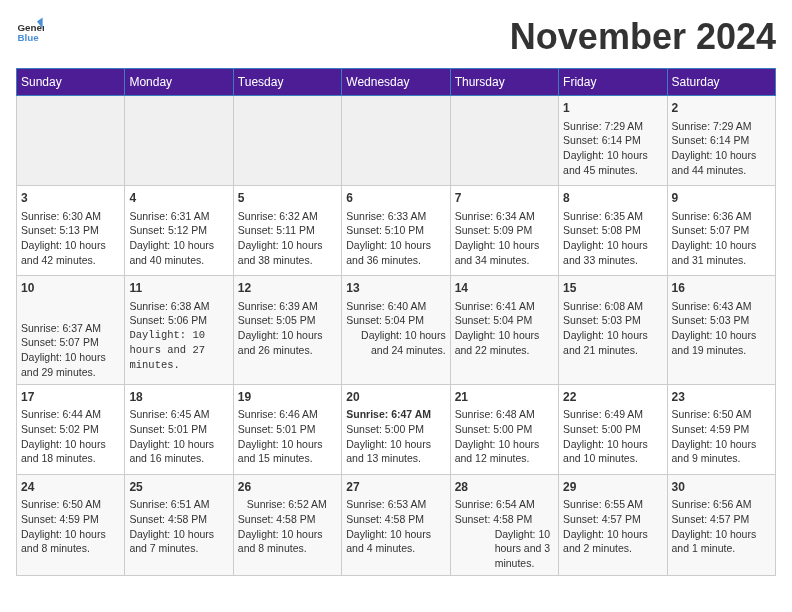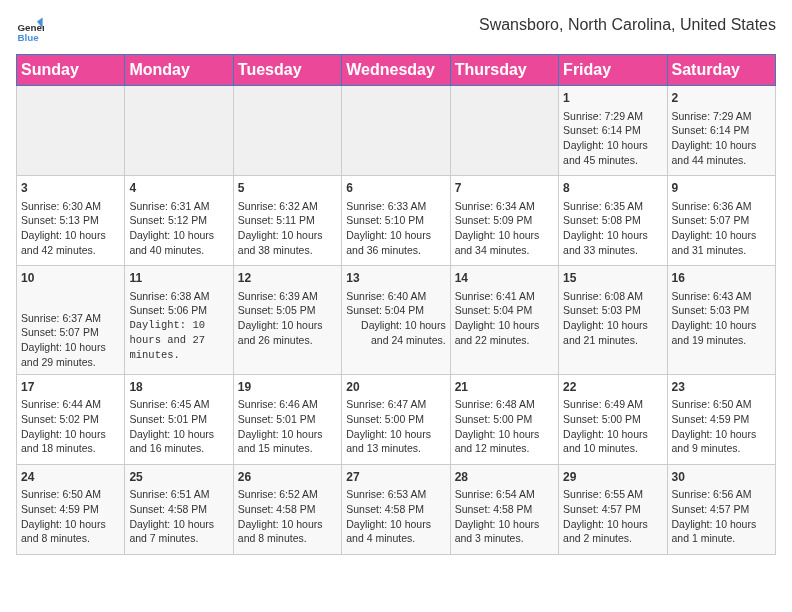--- a/index.html
+++ b/index.html
@@ -37,26 +37,26 @@
       font-size: 16px;
       color: #333;
       font-weight: normal;
     }
     table {
       width: 100%;
       border-collapse: collapse;
       font-size: 11px;
     }
     thead tr th {
-      background-color: #ec4899;
+      background-color: #4c1d95;
       color: #fff;
       padding: 6px 4px;
       text-align: left;
-      font-weight: bold;
-      font-size: 16px;
+      font-weight: normal;
+      font-size: 12px;
       border: 1px solid #3a7cc0;
     }
     tbody tr td {
       border: 1px solid #ccc;
       vertical-align: top;
       padding: 4px 4px;
       min-height: 80px;
       height: 90px;
       width: calc(100% / 7);
       color: #333;
@@ -84,21 +84,21 @@
 
 <div class="header-section">
   <div class="logo">
     <svg class="logo-icon" viewBox="0 0 40 40">
       <text x="2" y="22" font-size="14" font-weight="bold" fill="#333">General</text>
       <text x="2" y="36" font-size="14" font-weight="bold" fill="#4a90d9">Blue</text>
       <polygon points="30,8 38,2 38,18" fill="#4a90d9"></polygon>
     </svg>
   </div>
   <div class="title-area">
-    <div class="calendar-subtitle">Swansboro, North Carolina, United States</div>
+    <div class="calendar-title">November 2024</div>
   </div>
 </div>
 
 <table>
   <thead>
     <tr>
       <th>Sunday</th>
       <th>Monday</th>
       <th>Tuesday</th>
       <th>Wednesday</th>
@@ -229,21 +229,21 @@
           <span style="display: block;">Daylight: 10 hours and 16 minutes.</span>
         </td>
         <td>
           <span class="day-number">19</span>
           <span style="display: block;">Sunrise: 6:46 AM</span>
           <span style="display: block;">Sunset: 5:01 PM</span>
           <span style="display: block;">Daylight: 10 hours and 15 minutes.</span>
         </td>
         <td>
           <span class="day-number">20</span>
-          <span style="display: block;">Sunrise: 6:47 AM</span>
+          <span style="display: block; font-weight: bold;">Sunrise: 6:47 AM</span>
           <span style="display: block;">Sunset: 5:00 PM</span>
           <span style="display: block;">Daylight: 10 hours and 13 minutes.</span>
         </td>
         <td>
           <span class="day-number">21</span>
           <span style="display: block;">Sunrise: 6:48 AM</span>
           <span style="display: block;">Sunset: 5:00 PM</span>
           <span style="display: block;">Daylight: 10 hours and 12 minutes.</span>
         </td>
         <td>
@@ -267,35 +267,35 @@
           <span style="display: block;">Daylight: 10 hours and 8 minutes.</span>
         </td>
         <td>
           <span class="day-number">25</span>
           <span style="display: block;">Sunrise: 6:51 AM</span>
           <span style="display: block;">Sunset: 4:58 PM</span>
           <span style="display: block;">Daylight: 10 hours and 7 minutes.</span>
         </td>
         <td>
           <span class="day-number">26</span>
-          <span style="display: block;">Sunrise: 6:52 AM</span>
+          <span style="display: block; margin-left: 9px;">Sunrise: 6:52 AM</span>
           <span style="display: block;">Sunset: 4:58 PM</span>
           <span style="display: block;">Daylight: 10 hours and 8 minutes.</span>
         </td>
         <td>
           <span class="day-number">27</span>
           <span style="display: block;">Sunrise: 6:53 AM</span>
           <span style="display: block;">Sunset: 4:58 PM</span>
           <span style="display: block;">Daylight: 10 hours and 4 minutes.</span>
         </td>
         <td>
           <span class="day-number">28</span>
           <span style="display: block;">Sunrise: 6:54 AM</span>
           <span style="display: block;">Sunset: 4:58 PM</span>
-          <span style="display: block;">Daylight: 10 hours and 3 minutes.</span>
+          <span style="display: block; margin-left: 40px;">Daylight: 10 hours and 3 minutes.</span>
         </td>
         <td>
           <span class="day-number">29</span>
           <span style="display: block;">Sunrise: 6:55 AM</span>
           <span style="display: block;">Sunset: 4:57 PM</span>
           <span style="display: block;">Daylight: 10 hours and 2 minutes.</span>
         </td>
         <td>
           <span class="day-number">30</span>
           <span style="display: block;">Sunrise: 6:56 AM</span>

